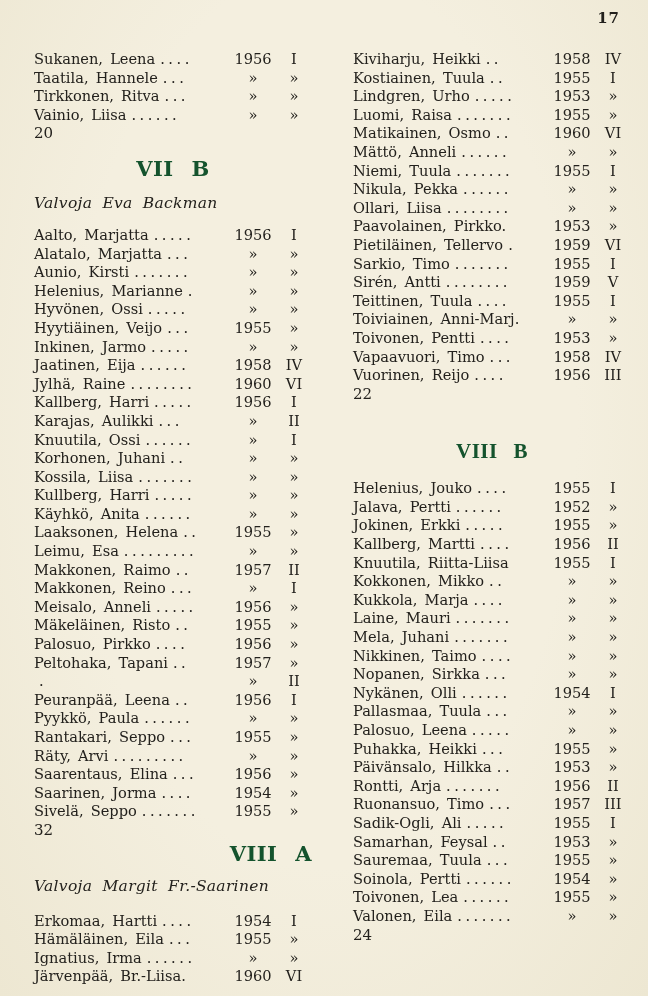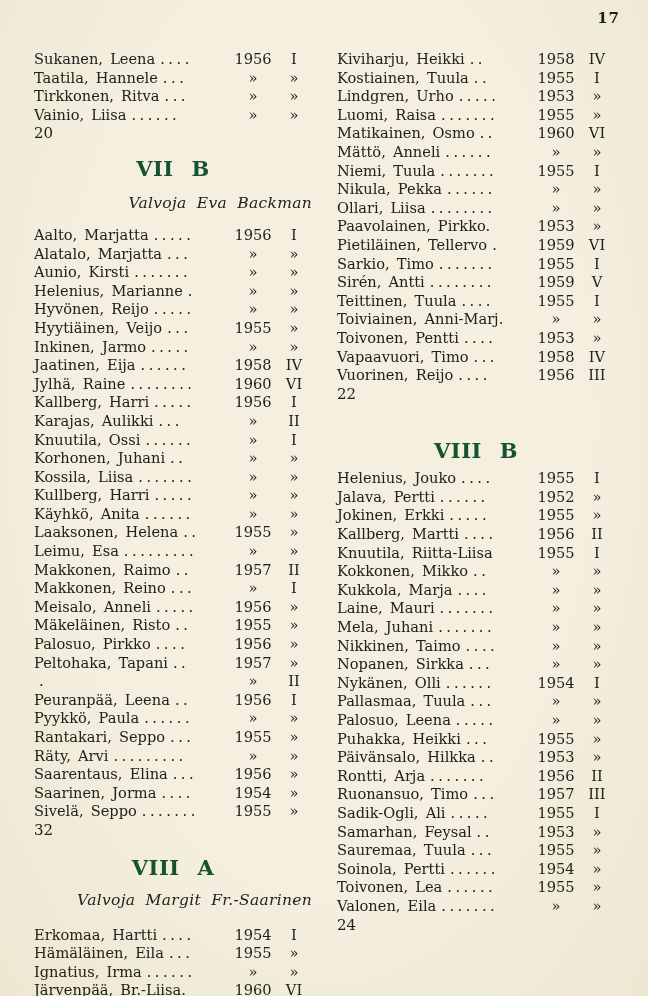--- a/index.html
+++ b/index.html
@@ -11,21 +11,21 @@
     overflow:hidden;
     position:relative;
   }
   .page { position:absolute; inset:0; }
   .page-number {
     position:absolute; top:9px; right:28px;
     font-size:15px; font-weight:700; letter-spacing:1px;
   }
   .col { position:absolute; top:50px; width:278px; }
   .col-left  { left:34px; }
-  .col-right { left:337px; }
+  .col-right { left:353px; }
 
   .sec { width:100%; }
 
   .row {
     display:flex; align-items:baseline;
     height:18.6px; line-height:18.6px;
     font-size:14.6px; word-spacing:2.5px; white-space:nowrap;
   }
   .nm { flex:0 0 auto; }
   .ld {
@@ -35,28 +35,28 @@
   .yr { flex:0 0 46px; text-align:center; }
   .gr { flex:0 0 36px; text-align:center; }
 
   .count { height:18.6px; line-height:18.6px; font-size:15px; }
 
   .heading {
     text-align:center; font-weight:700; font-size:21px; line-height:28px;
     margin:12px 0 10px; word-spacing:10px; letter-spacing:0.5px; color:#14532d;
   }
   .supervisor {
-    text-align:right; font-style:italic; font-size:15.5px; line-height:20px;
+    text-align:left; font-style:italic; font-size:15.5px; line-height:20px;
     margin:0 0 13px; word-spacing:5px; letter-spacing:0.3px;
   }
 
   
-  .col-left .sec:nth-child(3) .heading   { margin:14px 0 8px; }
+  .col-left .sec:nth-child(3) .heading   { margin:0 0 8px;text-align:right; }
   .col-left .sec:nth-child(3) .supervisor{ margin-bottom:16px; }
-  .col-right .sec:nth-child(2) .heading   { margin-top:34px; margin-bottom:4px; }
+  .col-right .sec:nth-child(2) .heading   { margin-top:34px; margin-bottom:14px;font-family:Liberation Serif, serif; }
   .col-right .sec:nth-child(2) .supervisor{ margin-bottom:18px; }
 </style>
 </head>
 <body>
 
 <div class="page">
   <div class="page-number">17</div>
   <div class="col col-left">
       <div class="sec">
         <div class="row">
@@ -106,21 +106,21 @@
           <span class="yr">»</span>
           <span class="gr">»</span>
         </div>
         <div class="row">
           <span class="nm">Helenius, Marianne</span>
           <span class="ld">.</span>
           <span class="yr">»</span>
           <span class="gr">»</span>
         </div>
         <div class="row">
-          <span class="nm">Hyvönen, Reijo</span>
+          <span class="nm">Hyvönen, Ossi</span>
           <span class="ld">.....</span>
           <span class="yr">»</span>
           <span class="gr">»</span>
         </div>
         <div class="row">
           <span class="nm">Hyytiäinen, Veijo</span>
           <span class="ld">...</span>
           <span class="yr">1955</span>
           <span class="gr">»</span>
         </div>

